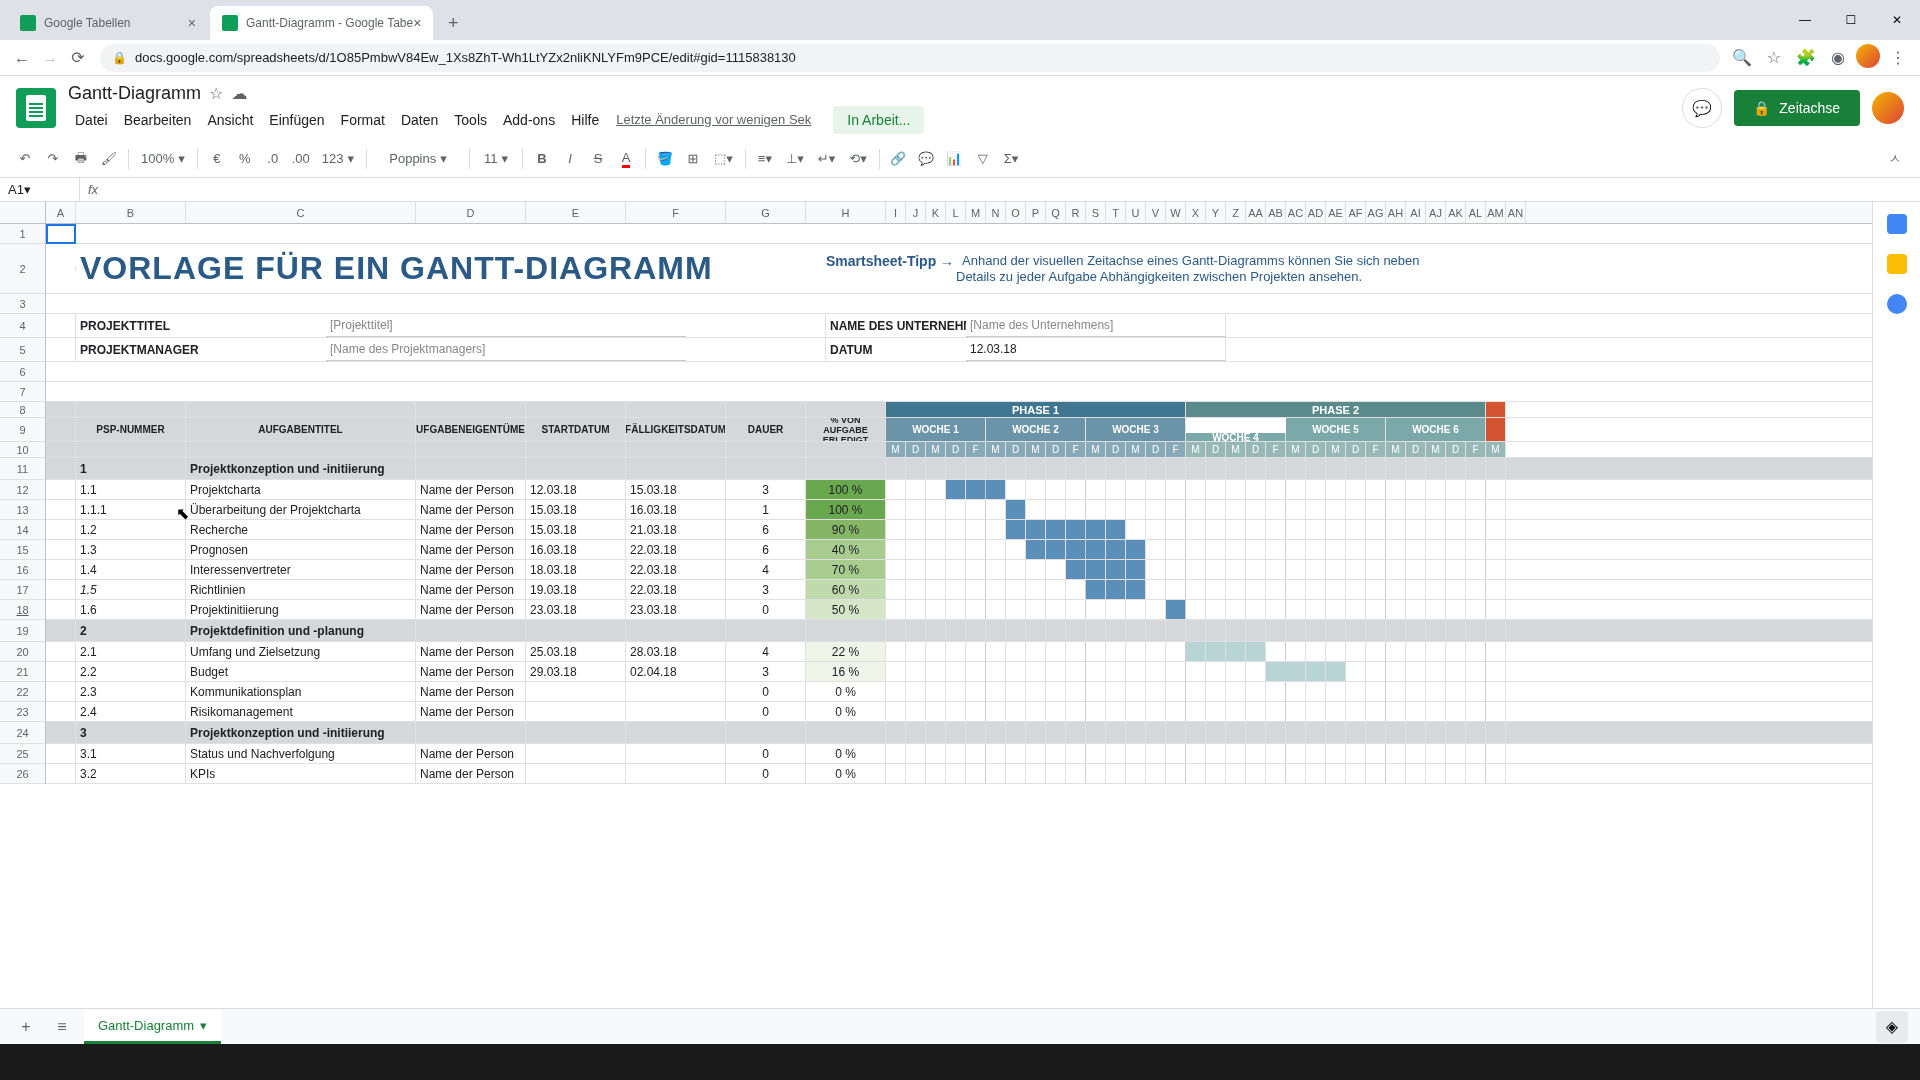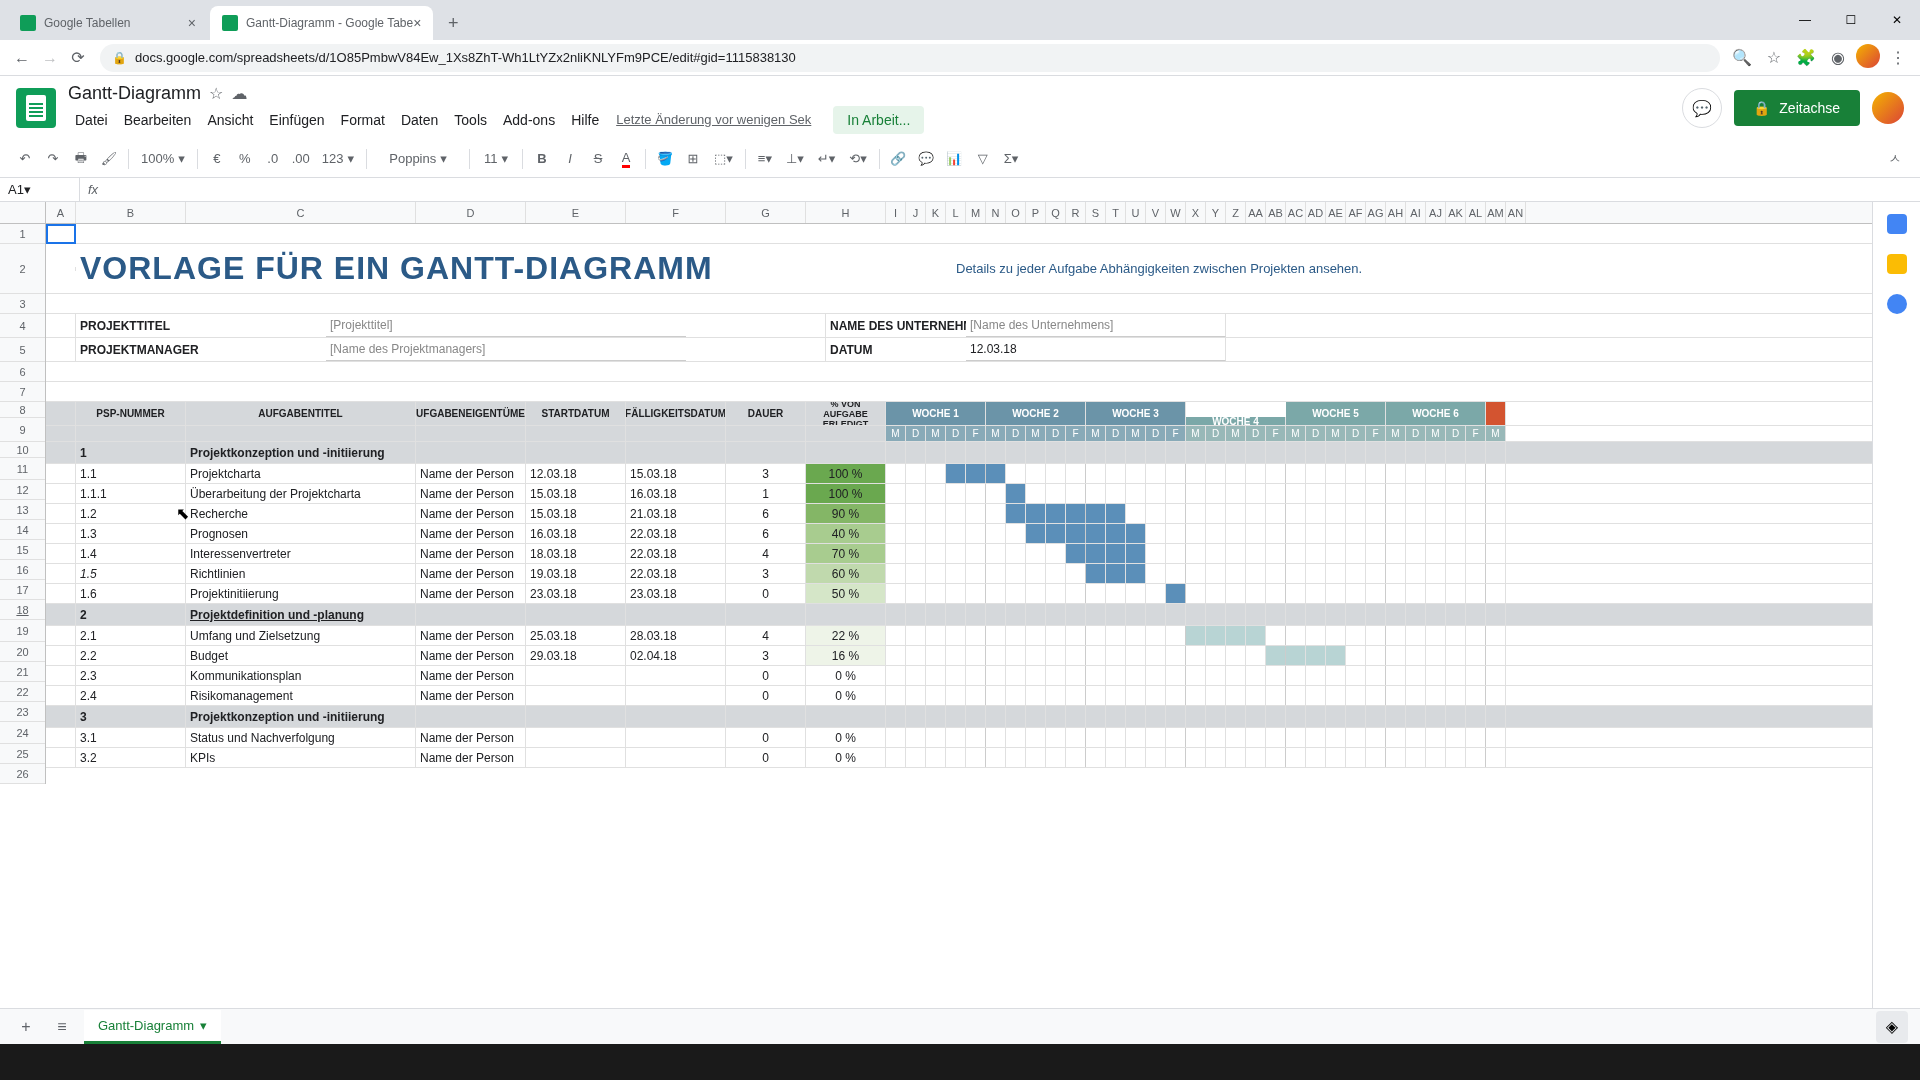--- a/index.html
+++ b/index.html
@@ -313,20 +313,24 @@
           <div class="row-h" style="height: 20px;">25</div>
           <div class="row-h" style="height: 20px;">26</div>
         </div>
       <div class="cells" id="cells">
         <div class="selected-cell"></div>
       <div class="cell-row" style="height: 20px;"></div>
           <div class="cell-row r2" style="height: 50px;">
             <div class="cell" style="width: 30px;"></div>
             <div class="cell big-title" style="width: 690px; border-right: none;">VORLAGE FÜR EIN GANTT-DIAGRAMM</div>
             <div style="display: flex; flex-direction: column; padding-left: 60px;">
+              <div style="display:flex;gap:8px">
+                <span class="tip-label">Smartsheet-Tipp →</span>
+                <span class="tip-text">Anhand der visuellen Zeitachse eines Gantt-Diagramms können Sie sich neben</span>
+              </div>
               <div class="tip-text" style="padding-left:130px">Details zu jeder Aufgabe Abhängigkeiten zwischen Projekten ansehen.</div>
             </div>
           </div>
           <div class="cell-row" style="height: 20px;"></div>
           <div class="cell-row" style="height: 24px;">
             <div class="cell" style="width: 30px;"></div>
             <div class="cell meta-label" style="width: 250px; border-right: none;">PROJEKTTITEL</div>
             <div class="cell meta-value" style="width: 360px; border-bottom: 1px solid rgb(204, 204, 204); border-right: none;">[Projekttitel]</div>
             <div class="cell" style="width: 140px;"></div>
             <div class="cell meta-label" style="width: 140px; border-right: none;">NAME DES UNTERNEHMEN</div>
@@ -335,20 +339,33 @@
           <div class="cell-row" style="height: 24px;">
             <div class="cell" style="width: 30px;"></div>
             <div class="cell meta-label" style="width: 250px; border-right: none;">PROJEKTMANAGER</div>
             <div class="cell meta-value" style="width: 360px; border-bottom: 1px solid rgb(204, 204, 204); border-right: none;">[Name des Projektmanagers]</div>
             <div class="cell" style="width: 140px;"></div>
             <div class="cell meta-label" style="width: 140px; border-right: none;">DATUM</div>
             <div class="cell" style="width: 260px; border-bottom: 1px solid rgb(204, 204, 204);">12.03.18</div>
           </div>
           <div class="cell-row" style="height: 20px;"></div>
           <div class="cell-row" style="height: 20px;"></div>
+          <div class="cell-row" style="height: 16px;">
+            <div class="cell th-cell" style="width: 30px;"></div>
+            <div class="cell th-cell" style="width: 110px;"></div>
+            <div class="cell th-cell" style="width: 230px;"></div>
+            <div class="cell th-cell" style="width: 110px;"></div>
+            <div class="cell th-cell" style="width: 100px;"></div>
+            <div class="cell th-cell" style="width: 100px;"></div>
+            <div class="cell th-cell" style="width: 80px;"></div>
+            <div class="cell th-cell" style="width: 80px;"></div>
+            <div class="cell phase1" style="width: 300px;">PHASE 1</div>
+            <div class="cell phase2" style="width: 300px;">PHASE 2</div>
+            <div class="cell phase-accent" style="width: 20px;"></div>
+          </div>
           <div class="cell-row" style="height: 24px;">
             <div class="cell th-cell" style="width: 30px;"></div>
             <div class="cell th-cell" style="width: 110px;">PSP-NUMMER</div>
             <div class="cell th-cell" style="width: 230px;">AUFGABENTITEL</div>
             <div class="cell th-cell" style="width: 110px;">AUFGABENEIGENTÜMER</div>
             <div class="cell th-cell" style="width: 100px;">STARTDATUM</div>
             <div class="cell th-cell" style="width: 100px;">FÄLLIGKEITSDATUM</div>
             <div class="cell th-cell" style="width: 80px;">DAUER</div>
             <div class="cell th-cell" style="width: 80px; white-space: normal; font-size: 9px; text-align: center;">% VON AUFGABE ERLEDIGT</div>
             <div class="cell week-h" style="width: 100px;">WOCHE 1</div>
@@ -724,21 +741,21 @@
             <div class="cell" style="width: 20px;"></div>
             <div class="cell" style="width: 20px;"></div>
             <div class="cell" style="width: 20px;"></div>
             <div class="cell" style="width: 20px;"></div>
             <div class="cell" style="width: 20px; border-right: 1px solid rgb(204, 204, 204);"></div>
             <div class="cell" style="width: 20px;"></div>
           </div>
           <div class="cell-row section" style="height: 22px;">
             <div class="cell" style="width: 30px;"></div>
             <div class="cell" style="width: 110px;">2</div>
-            <div class="cell" style="width: 230px; text-decoration: underline;">Projektdefinition und -planung</div>
+            <div class="cell" style="width: 230px;">Projektdefinition und -planung</div>
             <div class="cell" style="width: 110px;"></div>
             <div class="cell" style="width: 100px;"></div>
             <div class="cell" style="width: 100px;"></div>
             <div class="cell" style="width: 80px;"></div>
             <div class="cell" style="width: 80px;"></div>
             <div class="cell" style="width: 20px;"></div>
             <div class="cell" style="width: 20px;"></div>
             <div class="cell" style="width: 20px;"></div>
             <div class="cell" style="width: 20px;"></div>
             <div class="cell" style="width: 20px;"></div>

